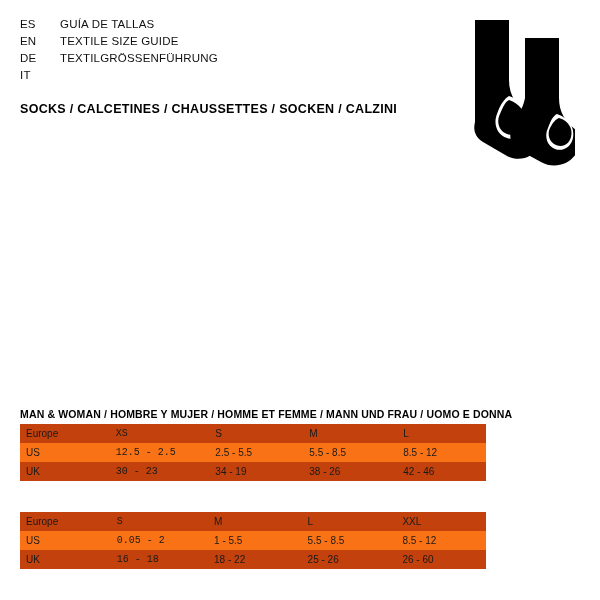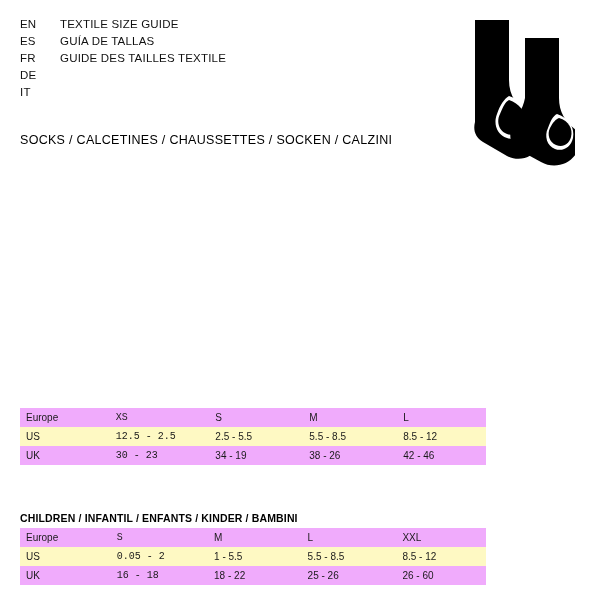--- a/index.html
+++ b/index.html
@@ -37,23 +37,23 @@
     color: #111;
   }
   .lang-code {
     width: 40px;
     flex: 0 0 40px;
   }
   .lang-text {
     flex: 1 1 auto;
   }
   .socks-line {
-    margin-top: 32px;
+    margin-top: 18px;
     font-size: 12.5px;
-    font-weight: normal;
+    font-weight: bold;
     letter-spacing: 0.3px;
     color: #000;
   }
 
   
   .illustration {
     position: absolute;
     top: 18px;
     left: 405px;
     width: 170px;
@@ -84,54 +84,51 @@
     font-size: 10px;
     color: #1a1a1a;
   }
   table.size-table td {
     padding: 3px 0 3px 6px;
     vertical-align: middle;
     line-height: 13px;
     white-space: nowrap;
   }
   .row-shaded td {
-    background: #f0abfc;
+    background: #c2410c;
   }
   .row-plain td {
-    background: #fef9c3;
+    background: #f97316;
   }
   .col-label { width: 100px; }
   .col-v1 { width: 104px; font-family: Liberation Mono, monospace; }
   .col-v2 { width: 104px; }
   .col-v3 { width: 104px; }
   .col-v4 { width: 98px; }
   .man table.size-table { width: 466px; }
   .children table.size-table { width: 466px; }
 </style>
 </head>
 <body>
 
 <div class="page">
 
   <div class="header">
 
     <div class="lang-row">
+      <span class="lang-code">ES</span>
+      <span class="lang-text">GUÍA DE TALLAS</span>
+    </div>
+    <div class="lang-row">
       <span class="lang-code">EN</span>
       <span class="lang-text">TEXTILE SIZE GUIDE</span>
     </div>
     <div class="lang-row">
-      <span class="lang-code">ES</span>
-      <span class="lang-text">GUÍA DE TALLAS</span>
-    </div>
-    <div class="lang-row">
-      <span class="lang-code">FR</span>
-      <span class="lang-text">GUIDE DES TAILLES TEXTILE</span>
-    </div>
-    <div class="lang-row">
       <span class="lang-code">DE</span>
+      <span class="lang-text">TEXTILGRÖSSENFÜHRUNG</span>
     </div>
     <div class="lang-row">
       <span class="lang-code">IT</span>
     </div>
 
     <div class="socks-line">SOCKS / CALCETINES / CHAUSSETTES / SOCKEN / CALZINI</div>
   </div>
 
   <div class="illustration">
     <svg width="170" height="160" viewBox="0 0 170 160" xmlns="http://www.w3.org/2000/svg" aria-hidden="true">
@@ -144,20 +141,21 @@
 
       <g>
         <path d="M120,20 L154,20 L154,80 C154,96 162,106 174,114 L174,130 C168,146 150,152 136,144 L114,132 C106,127 104,120 106,112 C110,100 118,92 120,80 L120,20 Z" fill="#000000"></path>
         <path d="M152,96 C164,100 170,110 168,120 C166,129 158,134 150,131 C142,128 139,118 143,110 C146,102 148,98 152,96 Z" fill="#ffffff"></path>
         <path d="M154,100 C164,103 168,111 166,119 C164,126 158,130 151,127 C144,124 142,116 145,110 C148,104 151,101 154,100 Z" fill="#000000"></path>
       </g>
     </svg>
   </div>
 
   <div class="table-block man">
+    <div class="table-title">MAN &amp; WOMAN / HOMBRE Y MUJER / HOMME ET FEMME / MANN UND FRAU / UOMO E DONNA</div>
     <table class="size-table">
       <tbody>
         <tr class="row-shaded">
           <td class="col-label">Europe</td>
           <td class="col-v1">XS</td>
           <td class="col-v2">S</td>
           <td class="col-v3">M</td>
           <td class="col-v4">L</td>
         </tr>
         <tr class="row-plain">
@@ -172,21 +170,20 @@
           <td class="col-v1">30 - 23</td>
           <td class="col-v2">34 - 19</td>
           <td class="col-v3">38 - 26</td>
           <td class="col-v4">42 - 46</td>
         </tr>
       </tbody>
     </table>
   </div>
 
   <div class="table-block children">
-    <div class="table-title">CHILDREN / INFANTIL / ENFANTS / KINDER / BAMBINI</div>
     <table class="size-table">
       <tbody>
         <tr class="row-shaded">
           <td class="col-label">Europe</td>
           <td class="col-v1">S</td>
           <td class="col-v2">M</td>
           <td class="col-v3">L</td>
           <td class="col-v4">XXL</td>
         </tr>
         <tr class="row-plain">

